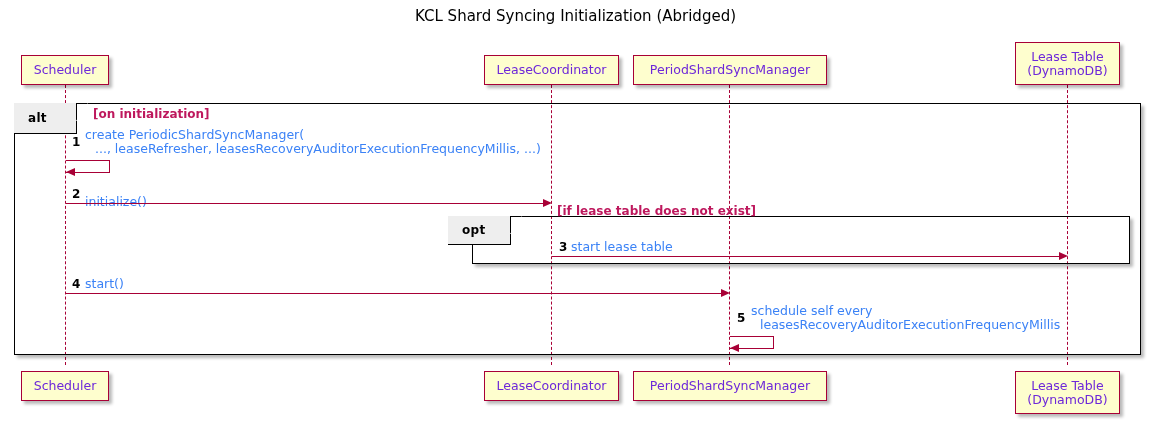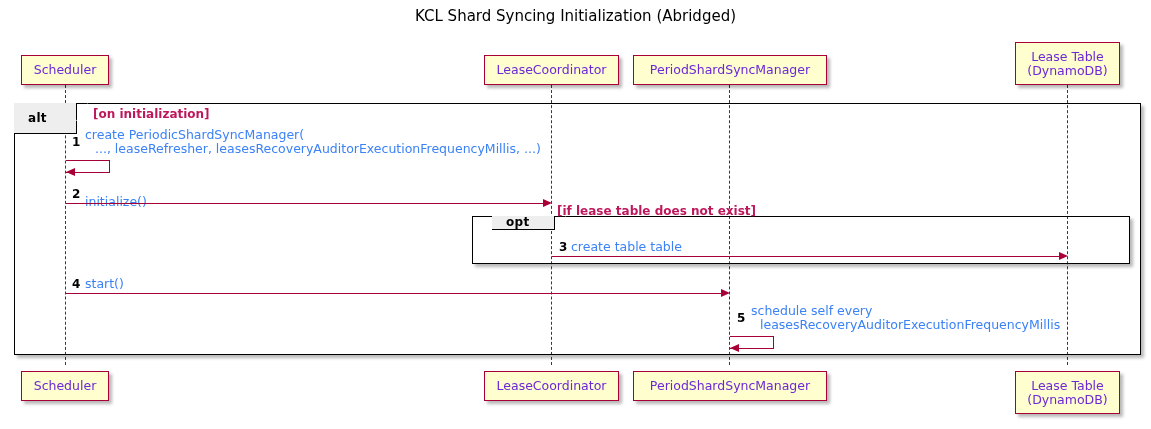--- a/index.html
+++ b/index.html
@@ -176,27 +176,27 @@
   <div class="msg-text" style="left:95px; top:142px;">..., leaseRefresher, leasesRecoveryAuditorExecutionFrequencyMillis, ...)</div>
   <div class="selfloop" style="left:66px; top:160px; width:44px; height:13px;"></div>
   <div class="arrow-head-l" style="left:66px; top:168px;"></div>
 
   <div class="msg-num" style="left:72px; top:187px;">2</div>
   <div class="msg-text" style="left:85px; top:187px;margin-top:8px;">initialize()</div>
   <div class="arrow-line" style="left:66px; top:203px; width:477px;"></div>
   <div class="arrow-head-r" style="left:543px; top:199px;"></div>
 
   <div class="frame" style="left:472px; top:216px; width:658px; height:48px;"></div>
-  <div class="frame-tab" style="left:492px; top:216px; width:63px; height:14px;align-items:flex-end;">
+  <div class="frame-tab" style="left:448px; top:216px; width:63px; height:29px;">
     <span>opt</span>
   </div>
   <div class="frame-cond" style="left:557px; top:204px;">[if lease table does not exist]</div>
 
   <div class="msg-num" style="left:559px; top:240px;">3</div>
-  <div class="msg-text" style="left:571px; top:240px;">create table table</div>
+  <div class="msg-text" style="left:571px; top:240px;">start lease table</div>
   <div class="arrow-line" style="left:552px; top:256px; width:507px;"></div>
   <div class="arrow-head-r" style="left:1059px; top:252px;"></div>
 
   <div class="msg-num" style="left:72px; top:277px;">4</div>
   <div class="msg-text" style="left:85px; top:277px;">start()</div>
   <div class="arrow-line" style="left:66px; top:293px; width:655px;"></div>
   <div class="arrow-head-r" style="left:721px; top:289px;"></div>
 
   <div class="msg-num" style="left:737px; top:311px;">5</div>
   <div class="msg-text" style="left:751px; top:304px;">schedule self every</div>

